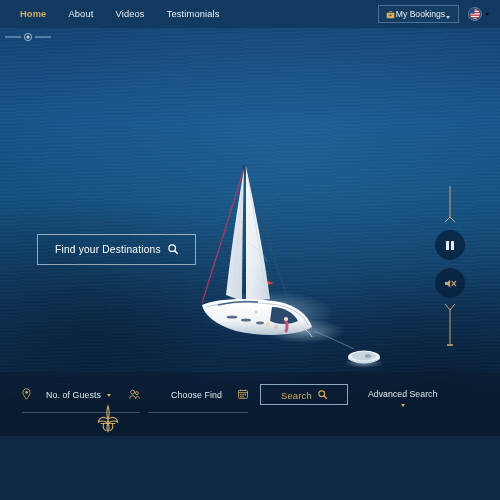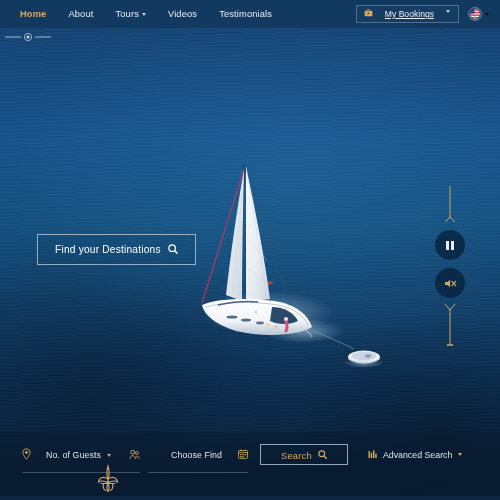--- a/index.html
+++ b/index.html
@@ -8,21 +8,21 @@
     width: 500px;
     height: 500px;
     overflow: hidden;
     font-family: "Liberation Sans", sans-serif;
     background: #0d2744;
   }
 
   #app {
     position: relative;
     width: 500px;
-    height: 496px;
+    height: 436px;
     overflow: hidden;
   }
 
   
   .hero {
     position: absolute;
     inset: 0;
     background:
       linear-gradient(180deg,
         #14406e 0%,
@@ -125,29 +125,28 @@
 
   .nav-right {
     margin-left: auto;
     display: flex;
     align-items: center;
     gap: 9px;
     padding-right: 2px;
   }
   .bookings-btn {
     display: flex;
-    align-items: flex-start;
-    gap: 12px;
+    align-items: flex-end;
+    gap: 1px;
     border: 1px solid #4a7099;
     padding: 3px 8px 3px 7px;
     color: #e8eef5;
     font-size: 8.6px;
     cursor: pointer;
     background: rgba(255,255,255,0.015);
-    text-decoration: underline;
   }
   .bag-icon { width: 9px; height: 8px; display:block; }
   .lang-wrap {
     display: flex;
     align-items: center;
     gap: 3px;
     cursor: pointer;
   }
   .flag-circle {
     width: 14px; height: 14px;
@@ -270,20 +269,21 @@
 
   .adv {
     margin-left: 20px;
     display: flex;
     align-items: center;
     gap: 5px;
     color: #dde6ef;
     font-size: 8.8px;
     cursor: pointer;
     height: 21px;
+    flex-direction: column;
   }
   .adv .sliders { width: 10px; height: 9px; display:block; }
   .adv .chev3 {
     width: 0; height: 0;
     border-left: 2.8px solid transparent;
     border-right: 2.8px solid transparent;
     border-top: 3.2px solid #d6aa5c;
     margin-left: 1px;
   }
 
@@ -387,24 +387,20 @@
     <div class="nav-links">
 
       <div class="nav-item active">
         <span>Home</span>
       </div>
 
       <div class="nav-item">
         <span>About</span>
       </div>
 
-      <div class="nav-item">
-        <span>Tours</span>
-        <span class="chev"></span>
-      </div>
 
       <div class="nav-item">
         <span>Videos</span>
       </div>
 
       <div class="nav-item">
         <span>Testimonials</span>
       </div>
 
     </div>

